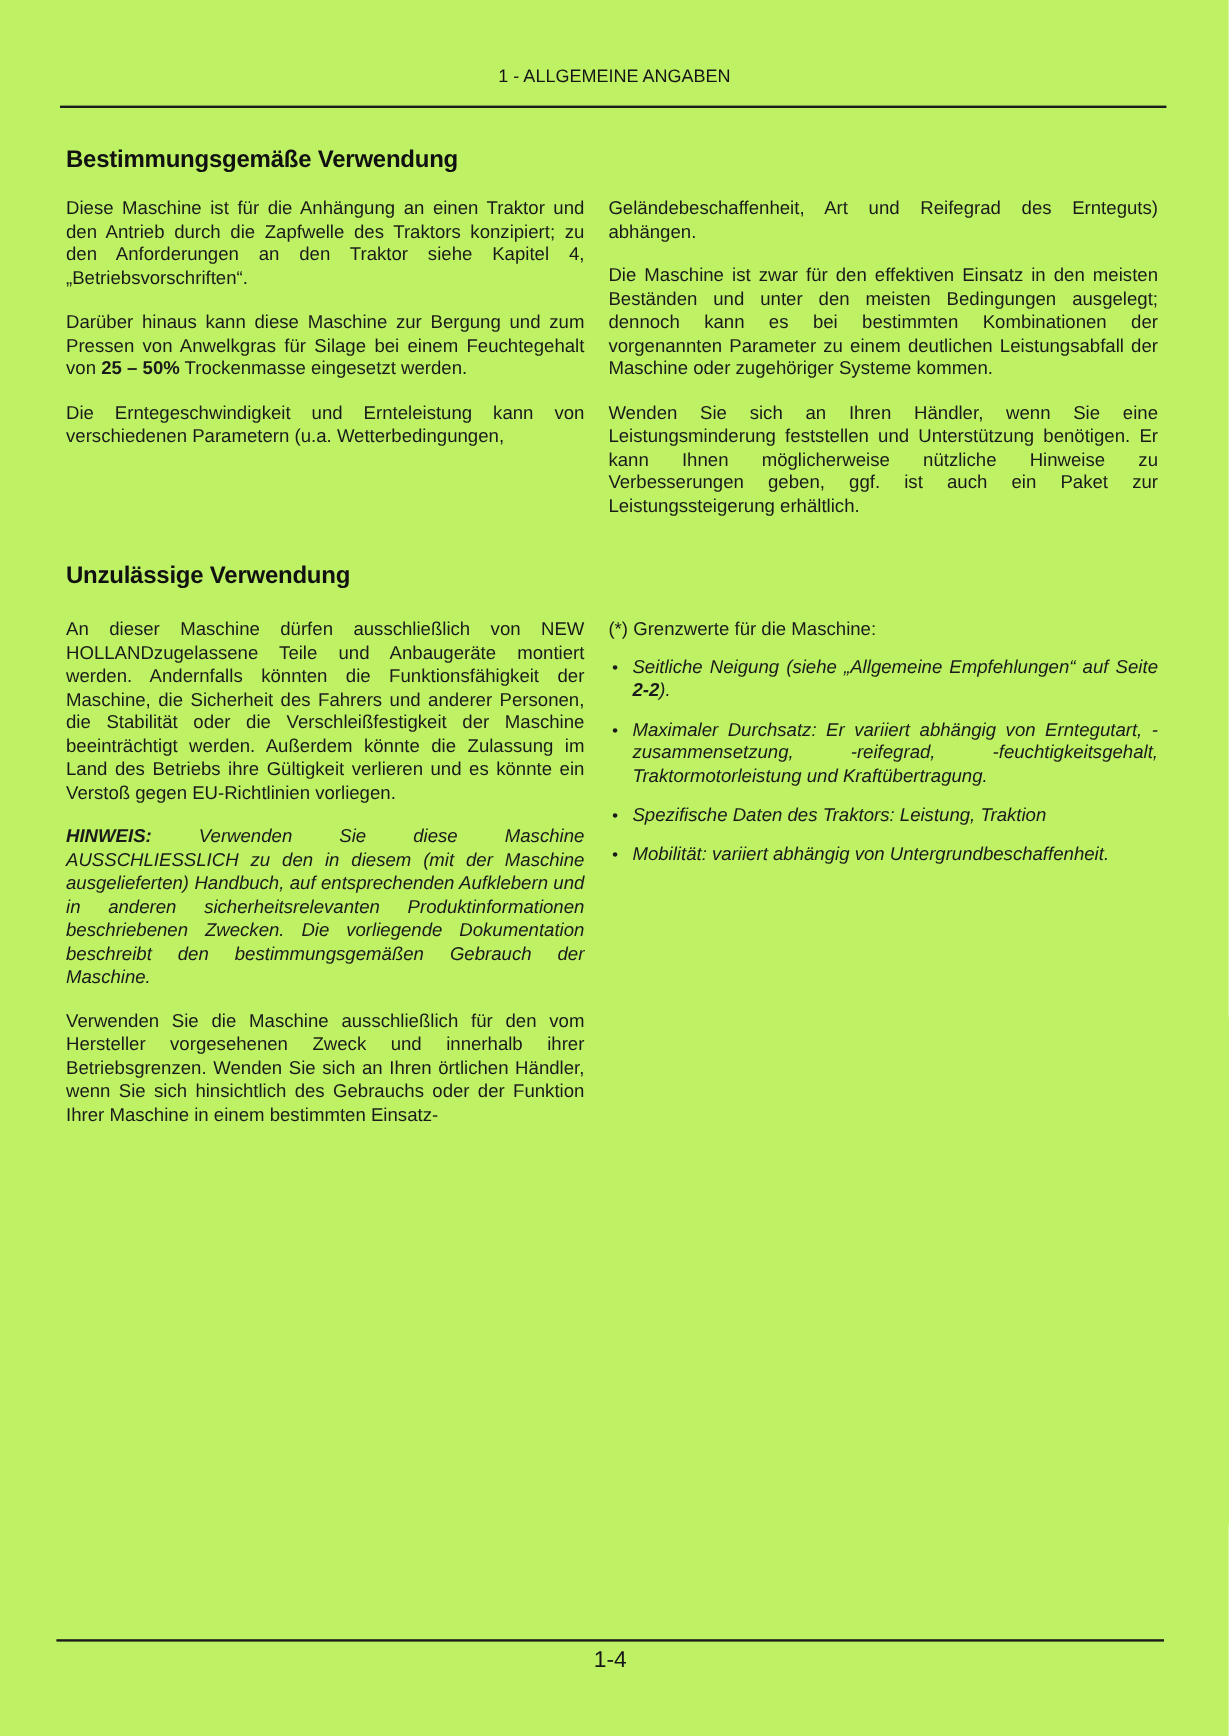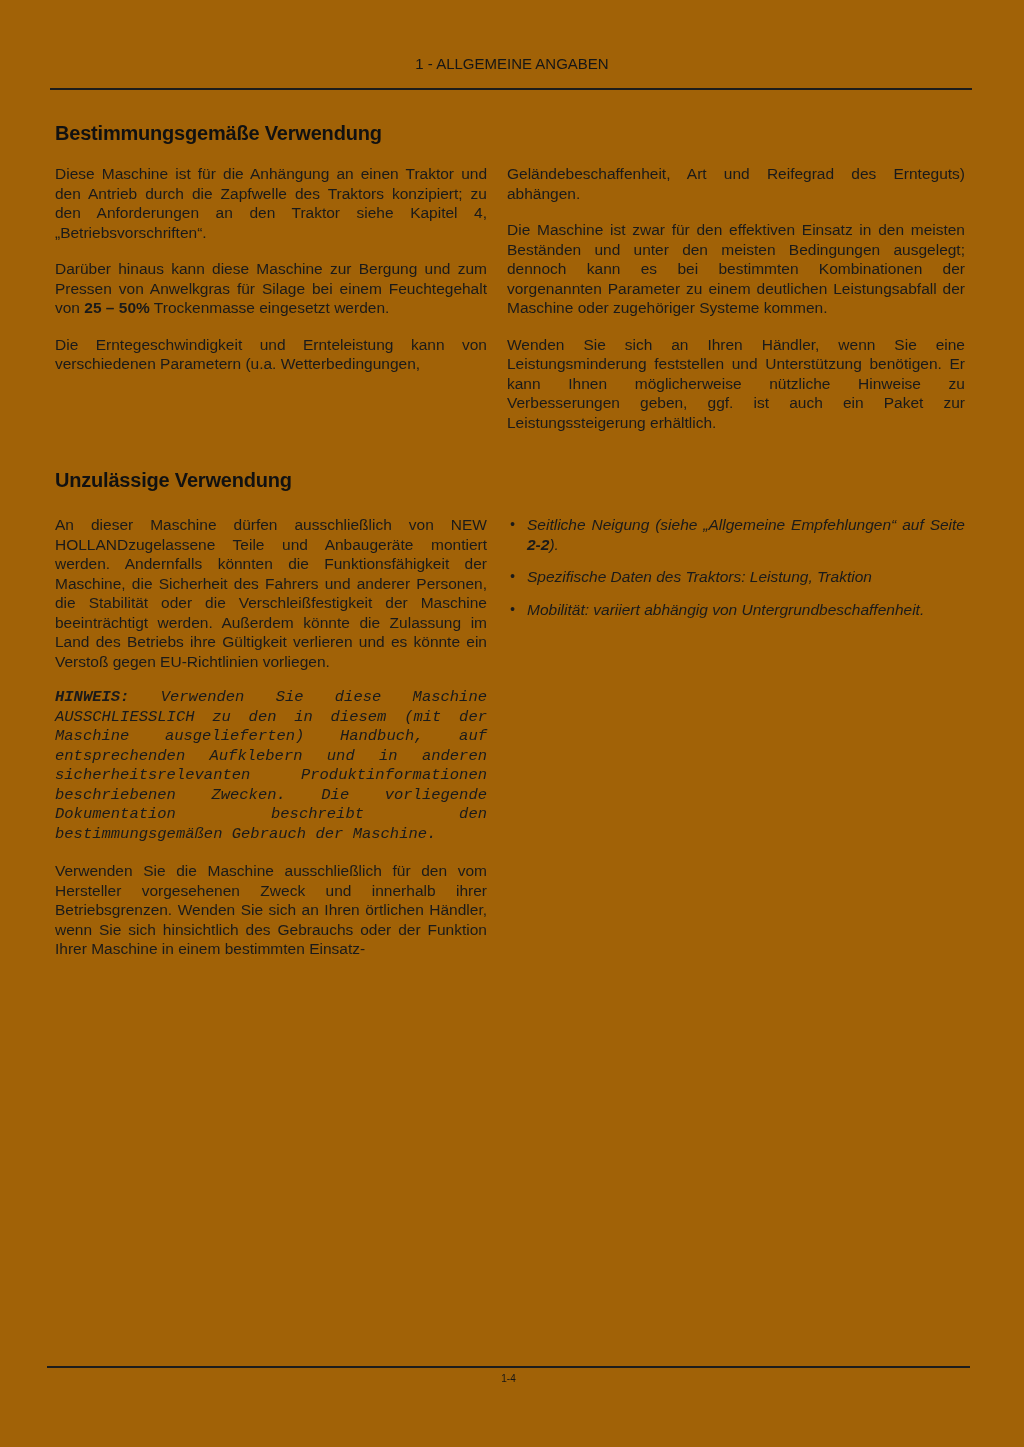--- a/index.html
+++ b/index.html
@@ -1,20 +1,20 @@
 <!DOCTYPE html>
 <html lang="de"><head>
 <meta charset="utf-8">
 <style>
   html, body { margin: 0; padding: 0; background: #ffffff; }
   .page {
     position: relative;
     width: 1024px;
     height: 1447px;
-    background: #a16207;
+    background: #bef264;
     color: #1a1a1a;
     font-family: "Liberation Sans", "DejaVu Sans", sans-serif;
     overflow: hidden;
   }
   .running-head {
     padding-top: 56px;
     text-align: center;
     font-size: 15px;
     line-height: 15px;
     color: #161616;
@@ -38,21 +38,21 @@
   h1.second { margin-top: 14px; margin-bottom: 18px; }
   .cols { display: flex; gap: 20px; }
   .col-left  { width: 432px; }
   .col-right { width: 458px; }
   p {
     font-size: 15.5px;
     line-height: 19.5px;
     text-align: justify;
     margin: 0 0 17px 0;
   }
-  p.note { font-style: italic; font-family: Liberation Mono, monospace; }
+  p.note { font-style: italic; }
   .note-label { font-weight: bold; }
   p.limits-intro { margin-bottom: 12px; text-align: left; }
   ul.limits {
     list-style: none;
     margin: 0;
     padding: 0;
   }
   ul.limits li {
     position: relative;
     padding-left: 20px;
@@ -74,21 +74,21 @@
     left: 47px;
     right: 54px;
     top: 1366px;
   }
   .footer .rule-bottom {
     height: 0;
     border-top: 2px solid #1c1c1c;
   }
   .page-num {
     text-align: center;
-    font-size: 10px;
+    font-size: 19px;
     margin-top: 5px;
     color: #161616;
   }
   b { font-weight: bold; }
 </style>
 </head>
 <body>
 
 <div class="page">
 
@@ -115,22 +115,24 @@
 
     <section>
       <h1 class="second">Unzulässige Verwendung</h1>
       <div class="cols">
         <div class="col-left">
           <p>An dieser Maschine dürfen ausschließlich von NEW HOLLANDzugelassene Teile und Anbaugeräte montiert werden. Andernfalls könnten die Funktionsfähigkeit der Maschine, die Sicherheit des Fahrers und anderer Personen, die Stabilität oder die Verschleißfestigkeit der Maschine beeinträchtigt werden. Außerdem könnte die Zulassung im Land des Betriebs ihre Gültigkeit verlieren und es könnte ein Verstoß gegen EU-Richtlinien vorliegen.</p>
           <p class="note"><b class="note-label">HINWEIS:</b><span> Verwenden Sie diese Maschine AUSSCHLIESSLICH zu den in diesem (mit der Maschine ausgelieferten) Handbuch, auf entsprechenden Aufklebern und in anderen sicherheitsrelevanten Produktinformationen beschriebenen Zwecken. Die vorliegende Dokumentation beschreibt den bestimmungsgemäßen Gebrauch der Maschine.</span></p>
           <p>Verwenden Sie die Maschine ausschließlich für den vom Hersteller vorgesehenen Zweck und innerhalb ihrer Betriebsgrenzen. Wenden Sie sich an Ihren örtlichen Händler, wenn Sie sich hinsichtlich des Gebrauchs oder der Funktion Ihrer Maschine in einem bestimmten Einsatz-</p>
         </div>
         <div class="col-right">
+          <p class="limits-intro">(*) Grenzwerte für die Maschine:</p>
           <ul class="limits">
             <li><span>Seitliche Neigung (siehe „Allgemeine Empfehlungen“ auf Seite </span><b>2-2</b><span>).</span></li>
+            <li><span>Maximaler Durchsatz: Er variiert abhängig von Erntegutart, -zusammensetzung, -reifegrad, -feuchtigkeitsgehalt, Traktormotorleistung und Kraftübertragung.</span><b></b><span></span></li>
             <li><span>Spezifische Daten des Traktors: Leistung, Traktion</span><b></b><span></span></li>
             <li><span>Mobilität: variiert abhängig von Untergrundbeschaffenheit.</span><b></b><span></span></li>
           </ul>
         </div>
       </div>
     </section>
 
   </div>
 
   <div class="footer">

